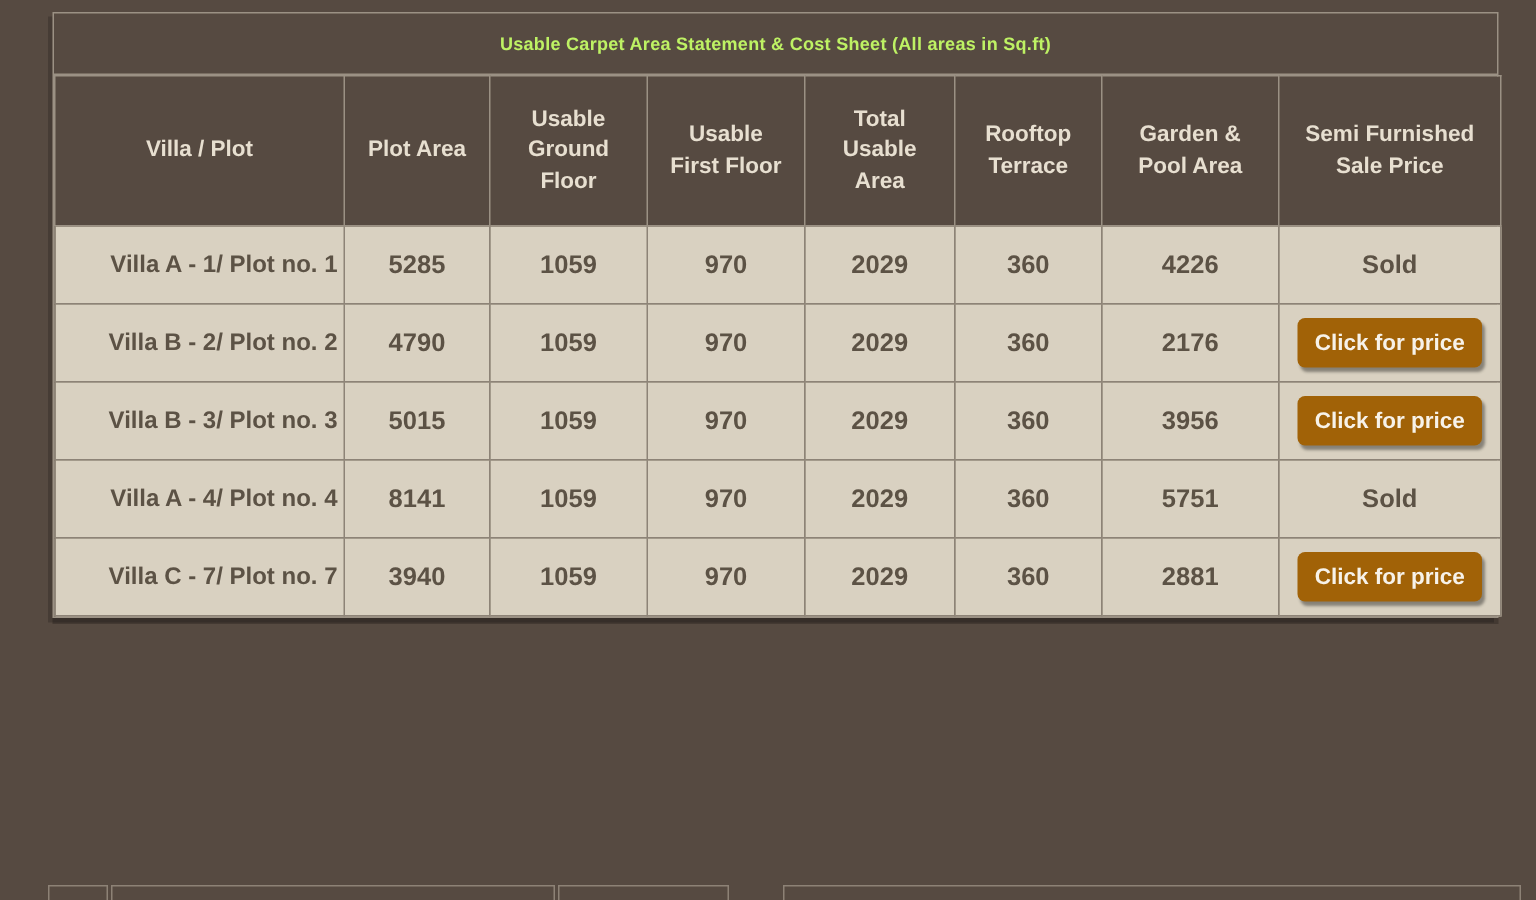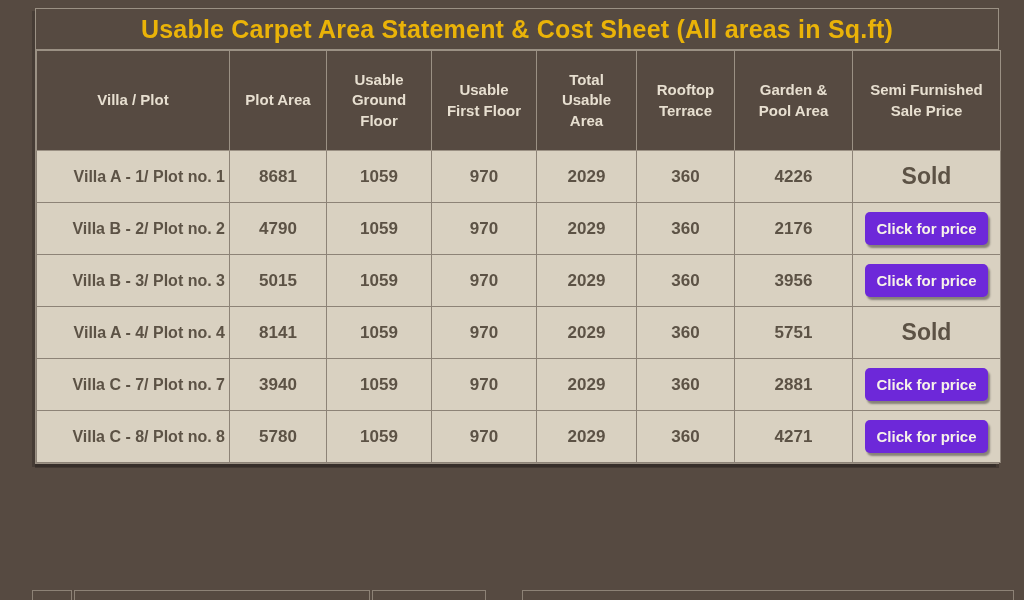--- a/index.html
+++ b/index.html
@@ -14,22 +14,22 @@
     left: 35px; top: 8px;
     width: 964px;
     border: 1px solid #9b9184;
     box-shadow: -3px 3px 0 rgba(0,0,0,0.18), 0 4px 0 rgba(0,0,0,0.22);
     background: #564a41;
   }
   .title-bar {
     height: 41px;
     display: flex; align-items: center; justify-content: center;
     border-bottom: 1px solid #9b9184;
-    color: #eab308;
-    font-size: 25px;
+    color: #bef264;
+    font-size: 12px;
     font-weight: bold;
     letter-spacing: 0.2px;
   }
   table.cost-table {
     width: 100%;
     border-collapse: collapse;
     table-layout: fixed;
   }
   .cost-table th {
     height: 100px;
@@ -50,26 +50,26 @@
     font-weight: bold;
     text-align: center;
     vertical-align: middle;
     border: 1px solid #8d8377;
     font-size: 17px;
     padding: 2px 4px;
   }
   .cost-table td.villa-cell { font-size: 16px; text-align: right; }
   .sold-label {
     color: #5c5245;
-    font-size: 23px;
+    font-size: 17px;
     font-weight: bold;
   }
   .price-btn {
     display: inline-block;
-    background: #6d28d9;
+    background: #a16207;
     color: #f7f2e9;
     font-family: "Liberation Sans", "DejaVu Sans", sans-serif;
     font-size: 15px;
     font-weight: bold;
     border: none;
     border-radius: 5px;
     padding: 8px 11px;
     box-shadow: 2px 3px 2px rgba(0,0,0,0.38);
     cursor: pointer;
   }
@@ -107,21 +107,21 @@
         <th>Usable First Floor</th>
         <th>Total Usable Area</th>
         <th>Rooftop Terrace</th>
         <th>Garden &amp; Pool Area</th>
         <th>Semi Furnished Sale Price</th>
       </tr>
     </thead>
     <tbody>
         <tr>
     <td class="villa-cell">Villa A - 1/ Plot no. 1</td>
-    <td>8681</td>
+    <td>5285</td>
     <td>1059</td>
     <td>970</td>
     <td>2029</td>
     <td>360</td>
     <td>4226</td>
     <td><span class="sold-label">Sold</span></td>
   </tr>
         <tr>
     <td class="villa-cell">Villa B - 2/ Plot no. 2</td>
     <td>4790</td>
@@ -155,30 +155,20 @@
         <tr>
     <td class="villa-cell">Villa C - 7/ Plot no. 7</td>
     <td>3940</td>
     <td>1059</td>
     <td>970</td>
     <td>2029</td>
     <td>360</td>
     <td>2881</td>
     <td><button class="price-btn">Click for price</button></td>
   </tr>
-        <tr>
-    <td class="villa-cell">Villa C - 8/ Plot no. 8</td>
-    <td>5780</td>
-    <td>1059</td>
-    <td>970</td>
-    <td>2029</td>
-    <td>360</td>
-    <td>4271</td>
-    <td><button class="price-btn">Click for price</button></td>
-  </tr>
       </tbody>
   </table>
 </div>
 
 <div class="stub" style="left:32px;">
   <div class="stub-cell" style="width:40px"></div>
   <div class="stub-cell" style="width:296px"></div>
   <div class="stub-cell" style="width:114px"></div>
 </div>
 <div class="stub" style="left:522px;">

